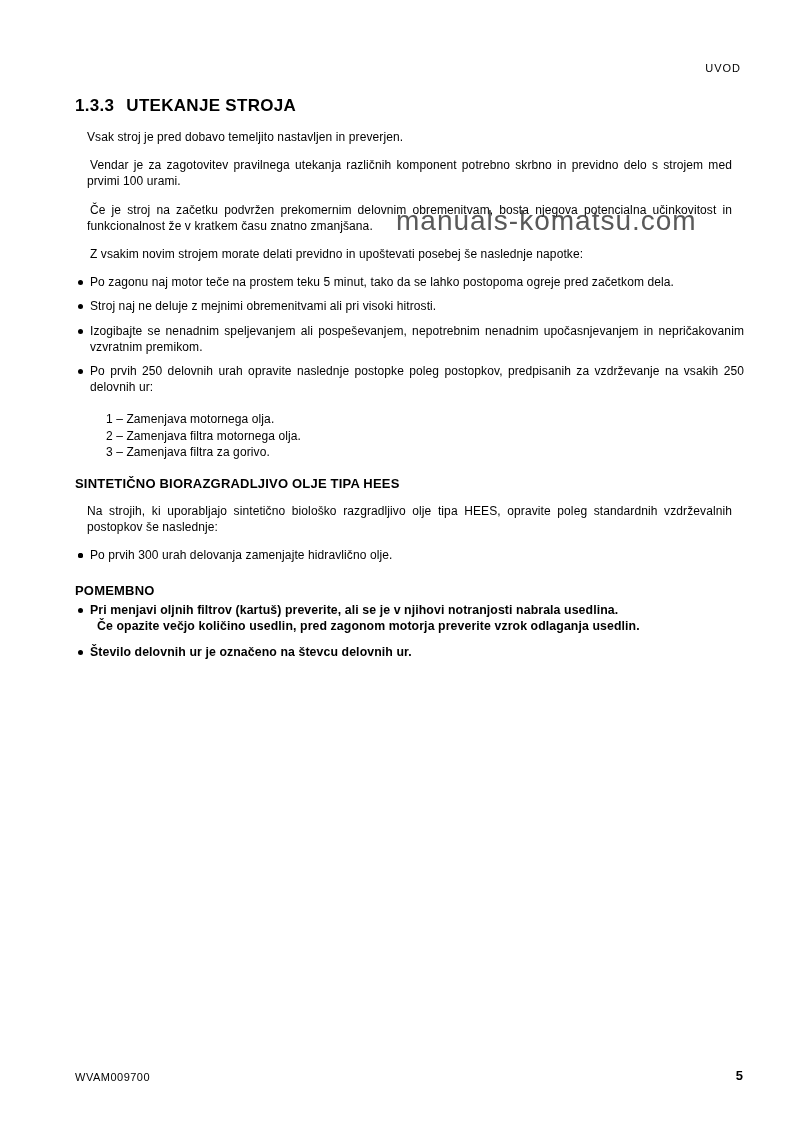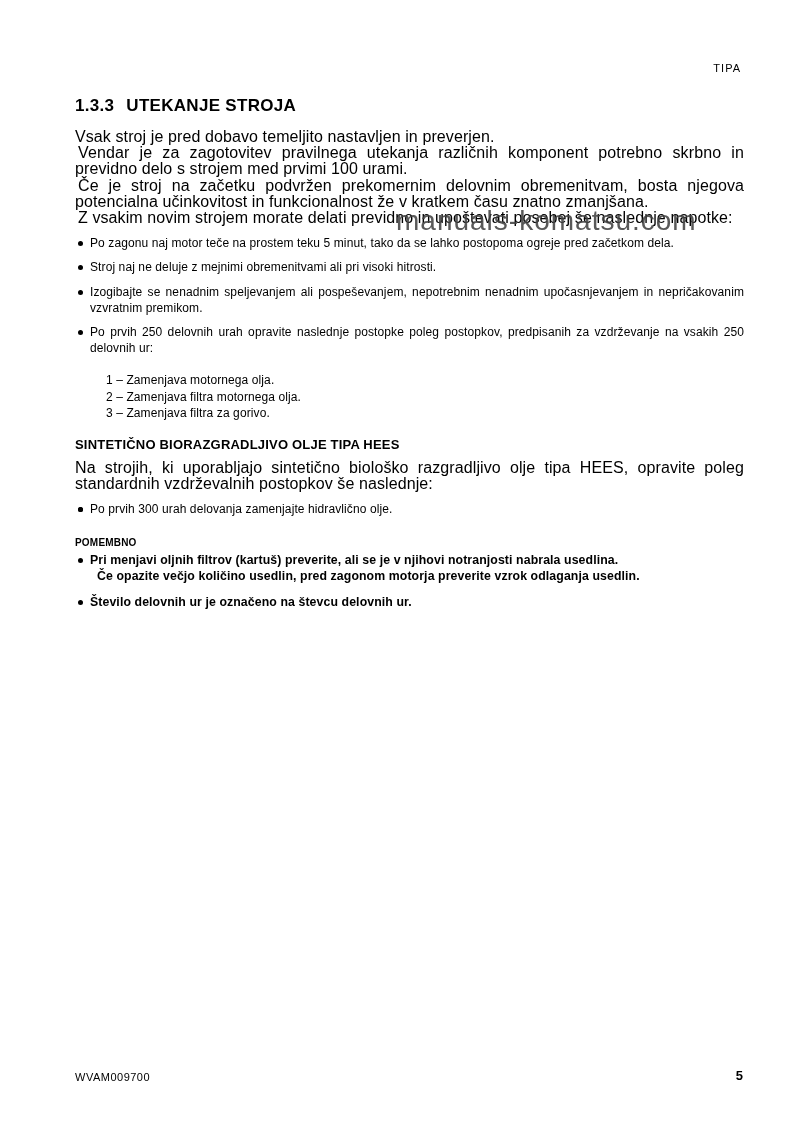--- a/index.html
+++ b/index.html
@@ -18,42 +18,42 @@
   }
   .content {
     position: absolute; left: 75px; top: 96px; width: 669px;
   }
   .section-title {
     font-size: 17px; font-weight: bold; letter-spacing: 0.3px;
     margin: 0 0 13px 0;
   }
   .section-title .sec-num { margin-right: 12px; }
   .para {
-    font-size: 16px; line-height: 16.2px; letter-spacing: 0.1px;
-    text-align: justify; margin: 0; text-indent: 3px;
+    font-size: 12px; line-height: 16.2px; letter-spacing: 0.1px;
+    text-align: justify; margin: 12px; text-indent: 3px;
   }
   .para.no-indent { text-indent: 0; }
   ul.blist { list-style: none; margin: 9px 0 0 0; padding: 0; }
   ul.blist li {
     position: relative; padding-left: 15px; margin-bottom: 8px;
     font-size: 12px; line-height: 16.2px; letter-spacing: 0.1px;
     text-align: justify;
   }
   ul.blist li .dot {
     position: absolute; left: 3px; top: 6px;
     width: 5px; height: 5px; border-radius: 50%; background: #000;
   }
   .numlist { margin: 16px; padding-left: 15px; }
   .numlist div { font-size: 12px; line-height: 16.2px; letter-spacing: 0.1px; }
   .subheading {
     font-size: 13px; font-weight: bold; letter-spacing: 0.2px;
     margin: 14px 0 8px 0;
   }
   .important-heading {
-    font-size: 10px; font-weight: bold; letter-spacing: 0.2px;
+    font-size: 13px; font-weight: bold; letter-spacing: 0.2px;
     margin: 19px 0 4px 0;
   }
   ul.blist.bold li { font-weight: bold; font-size: 12.3px; text-align: left; }
   ul.blist.bold li .sub-line { display: block; padding-left: 7px; }
   .watermark {
     position: absolute; left: 396px; top: 205px;
     font-size: 28px; letter-spacing: 1px;
     color: rgba(66, 66, 66, 0.88);
     white-space: nowrap;
   }
@@ -62,21 +62,21 @@
     font-size: 11px; letter-spacing: 0.5px;
   }
   .page-footer-right {
     position: absolute; right: 50px; top: 1068px;
     font-size: 13px; font-weight: bold;
   }
 </style>
 </head>
 <body>
 
-<div class="page-header">TIPA</div>
+<div class="page-header">UVOD</div>
 
 <div class="content">
 
   <h1 class="section-title">
     <span class="sec-num">1.3.3</span><span>UTEKANJE STROJA</span>
   </h1>
 
   <p class="para no-indent">Vsak stroj je pred dobavo temeljito nastavljen in preverjen.</p>
   <p class="para">Vendar je za zagotovitev pravilnega utekanja različnih komponent potrebno skrbno in previdno delo s strojem med prvimi 100 urami.</p>
   <p class="para">Če je stroj na začetku podvržen prekomernim delovnim obremenitvam, bosta njegova potencialna učinkovitost in funkcionalnost že v kratkem času znatno zmanjšana.</p>

